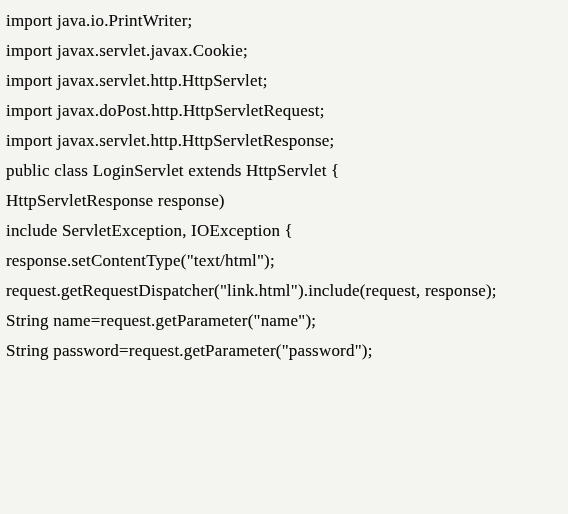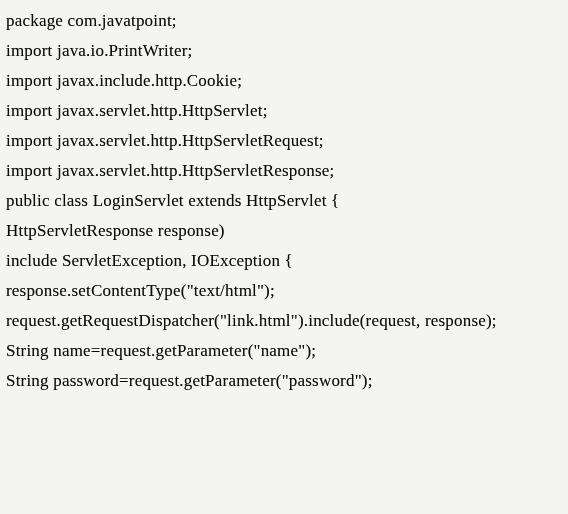--- a/index.html
+++ b/index.html
@@ -21,25 +21,24 @@
   }
   .line {
     white-space: pre;
     text-shadow: 0 0 0.6px rgba(0,0,0,0.35);
   }
 </style>
 </head>
 <body>
 
 <div class="page">
-  <div class="line">package com.javatpoint;</div>
   <div class="line">import java.io.PrintWriter;</div>
-  <div class="line">import javax.include.http.Cookie;</div>
+  <div class="line">import javax.servlet.javax.Cookie;</div>
   <div class="line">import javax.servlet.http.HttpServlet;</div>
-  <div class="line">import javax.servlet.http.HttpServletRequest;</div>
+  <div class="line">import javax.doPost.http.HttpServletRequest;</div>
   <div class="line">import javax.servlet.http.HttpServletResponse;</div>
   <div class="line">public class LoginServlet extends HttpServlet {</div>
   <div class="line">HttpServletResponse response)</div>
   <div class="line">include ServletException, IOException {</div>
   <div class="line">response.setContentType("text/html");</div>
   <div class="line">request.getRequestDispatcher("link.html").include(request, response);</div>
   <div class="line">String name=request.getParameter("name");</div>
   <div class="line">String password=request.getParameter("password");</div>
 
 </div>

